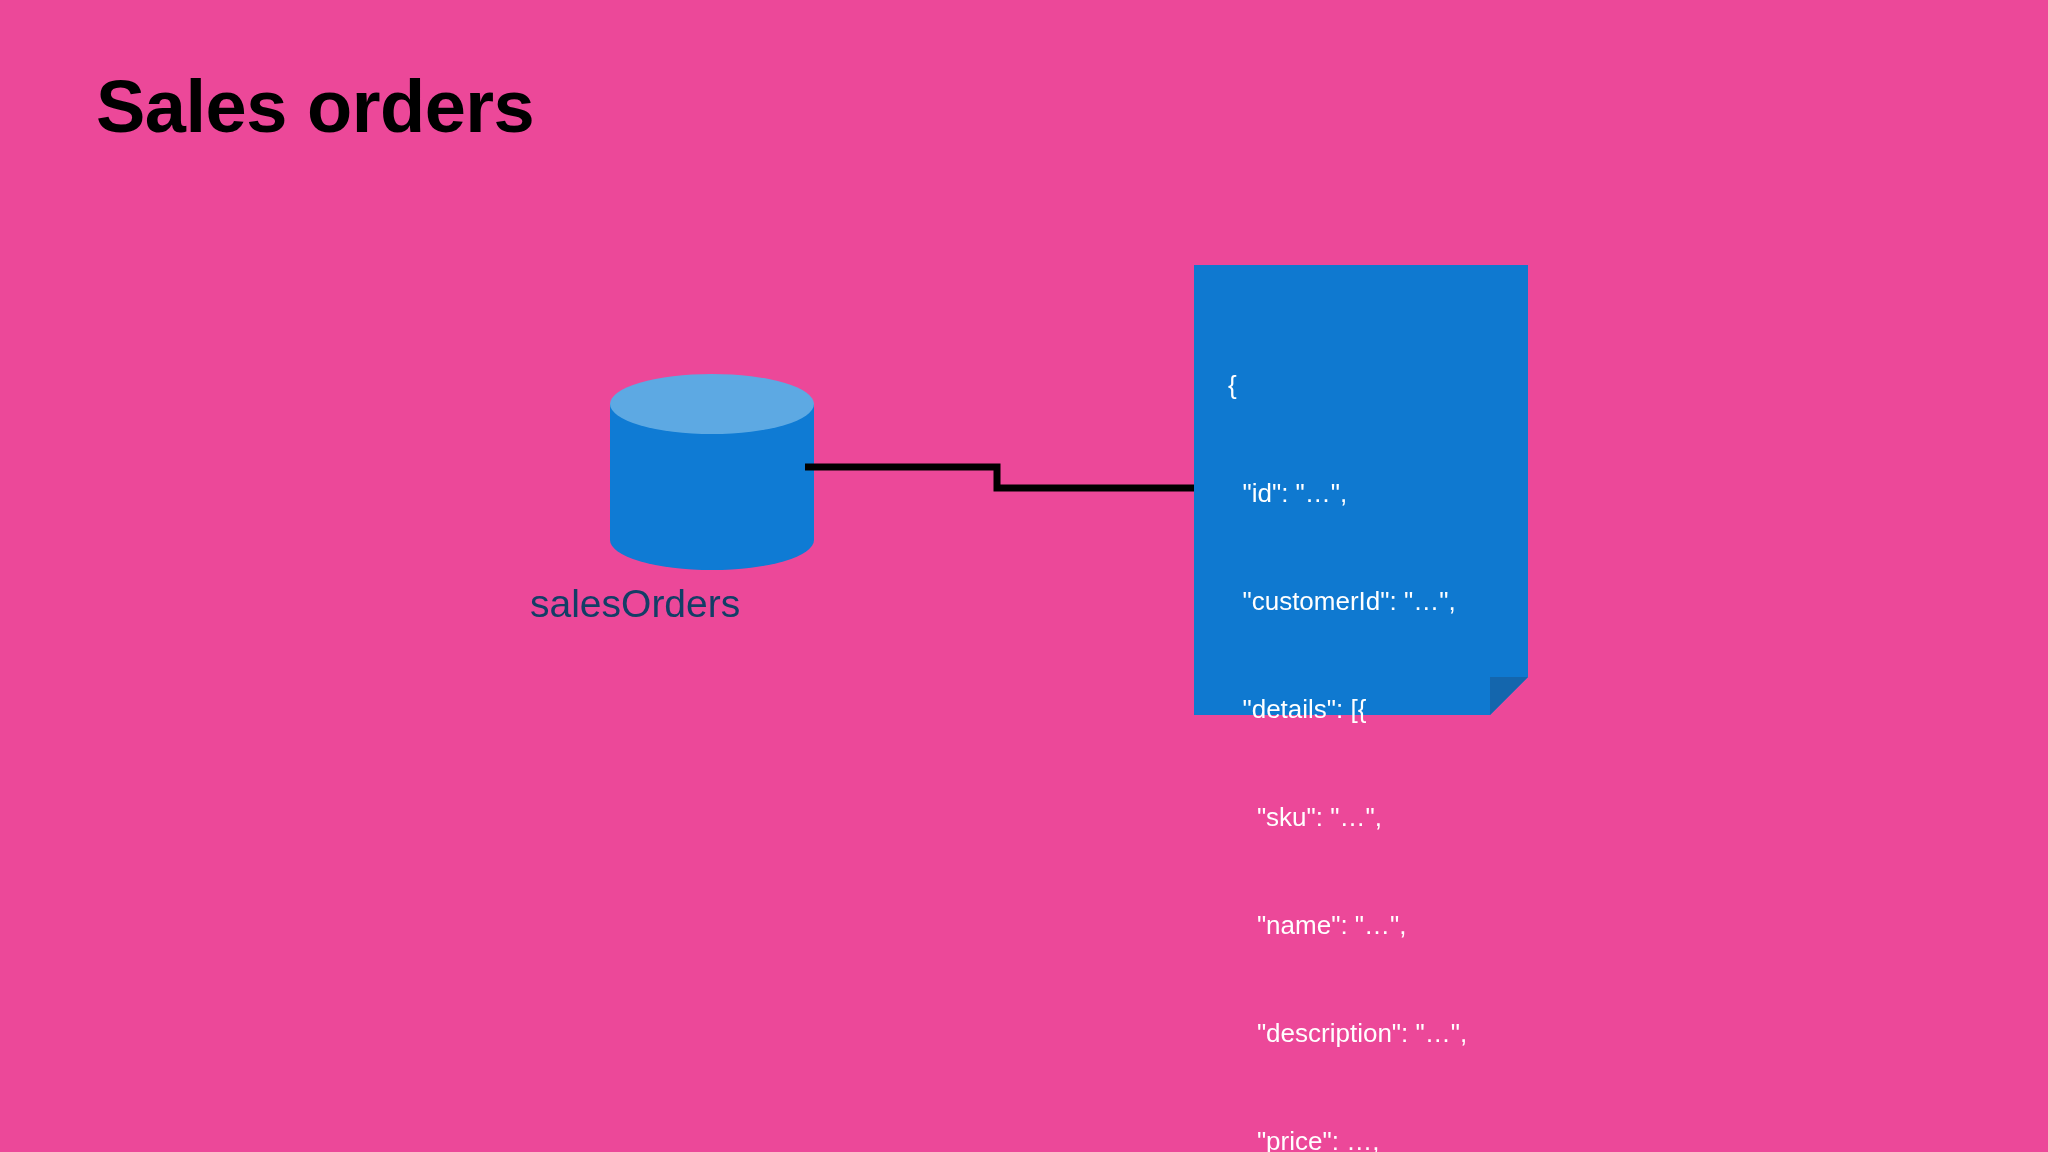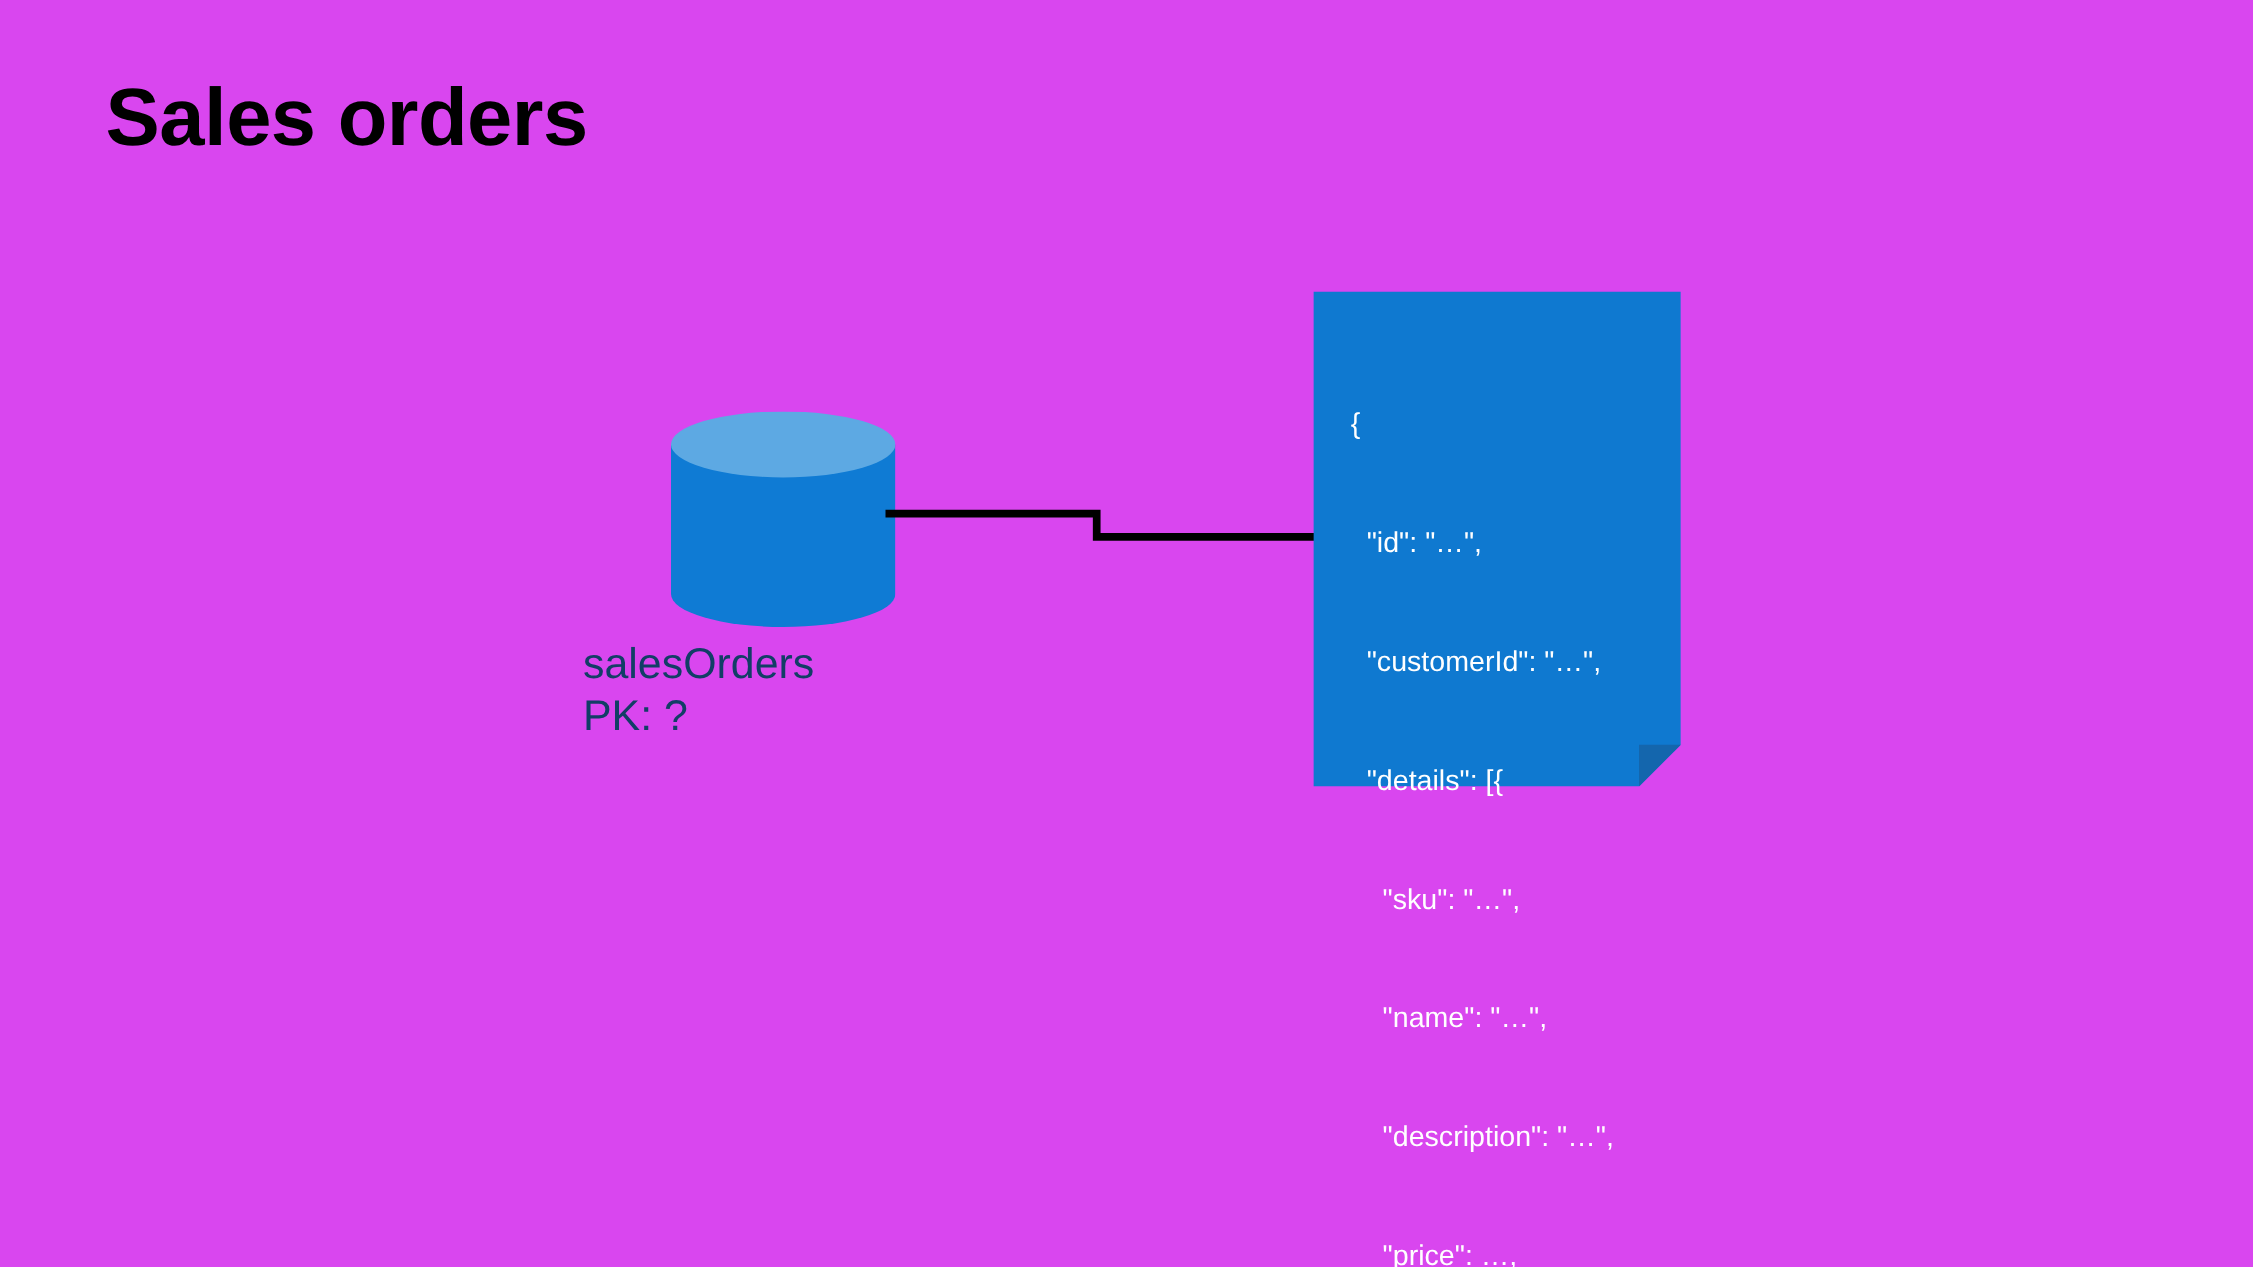--- a/index.html
+++ b/index.html
@@ -13,21 +13,21 @@
     height: 1152px;
     position: relative;
     overflow: hidden;
     font-family: "Liberation Sans", sans-serif;
     -webkit-font-smoothing: antialiased;
   }
 
   #slide {
     position: absolute;
     inset: 0;
-    background: #d946ef;
+    background: #ec4899;
   }
 
   
   #slide-title {
     position: absolute;
     left: 96px;
     top: 68px;
     font-size: 74px;
     font-weight: bold;
     color: #000000;
@@ -137,21 +137,20 @@
       <svg id="db-cylinder-svg" viewBox="0 0 204 196">
 
         <path d="M0,30 L0,166 A102,30 0 0 0 204,166 L204,30 Z" fill="#0F7BD4"></path>
 
         <ellipse cx="102" cy="30" rx="102" ry="30" fill="#5DA9E3"></ellipse>
       </svg>
     </div>
 
     <div id="db-labels">
       <span class="lbl">salesOrders</span>
-      <span class="lbl">PK: ?</span>
     </div>
 
     <svg id="connector-svg" viewBox="0 0 400 60">
       <polyline points="0,17 192,17 192,38 392,38" fill="none" stroke="#000000" stroke-width="7" stroke-linecap="butt" stroke-linejoin="miter"></polyline>
     </svg>
 
     <div id="json-note">
       <svg id="note-shape" viewBox="0 0 334 450">
         <path d="M0,0 L334,0 L334,412 L296,450 L0,450 Z" fill="#0F79D0"></path>
         <path d="M334,412 L296,450 L296,412 Z" fill="#1466AD"></path>

